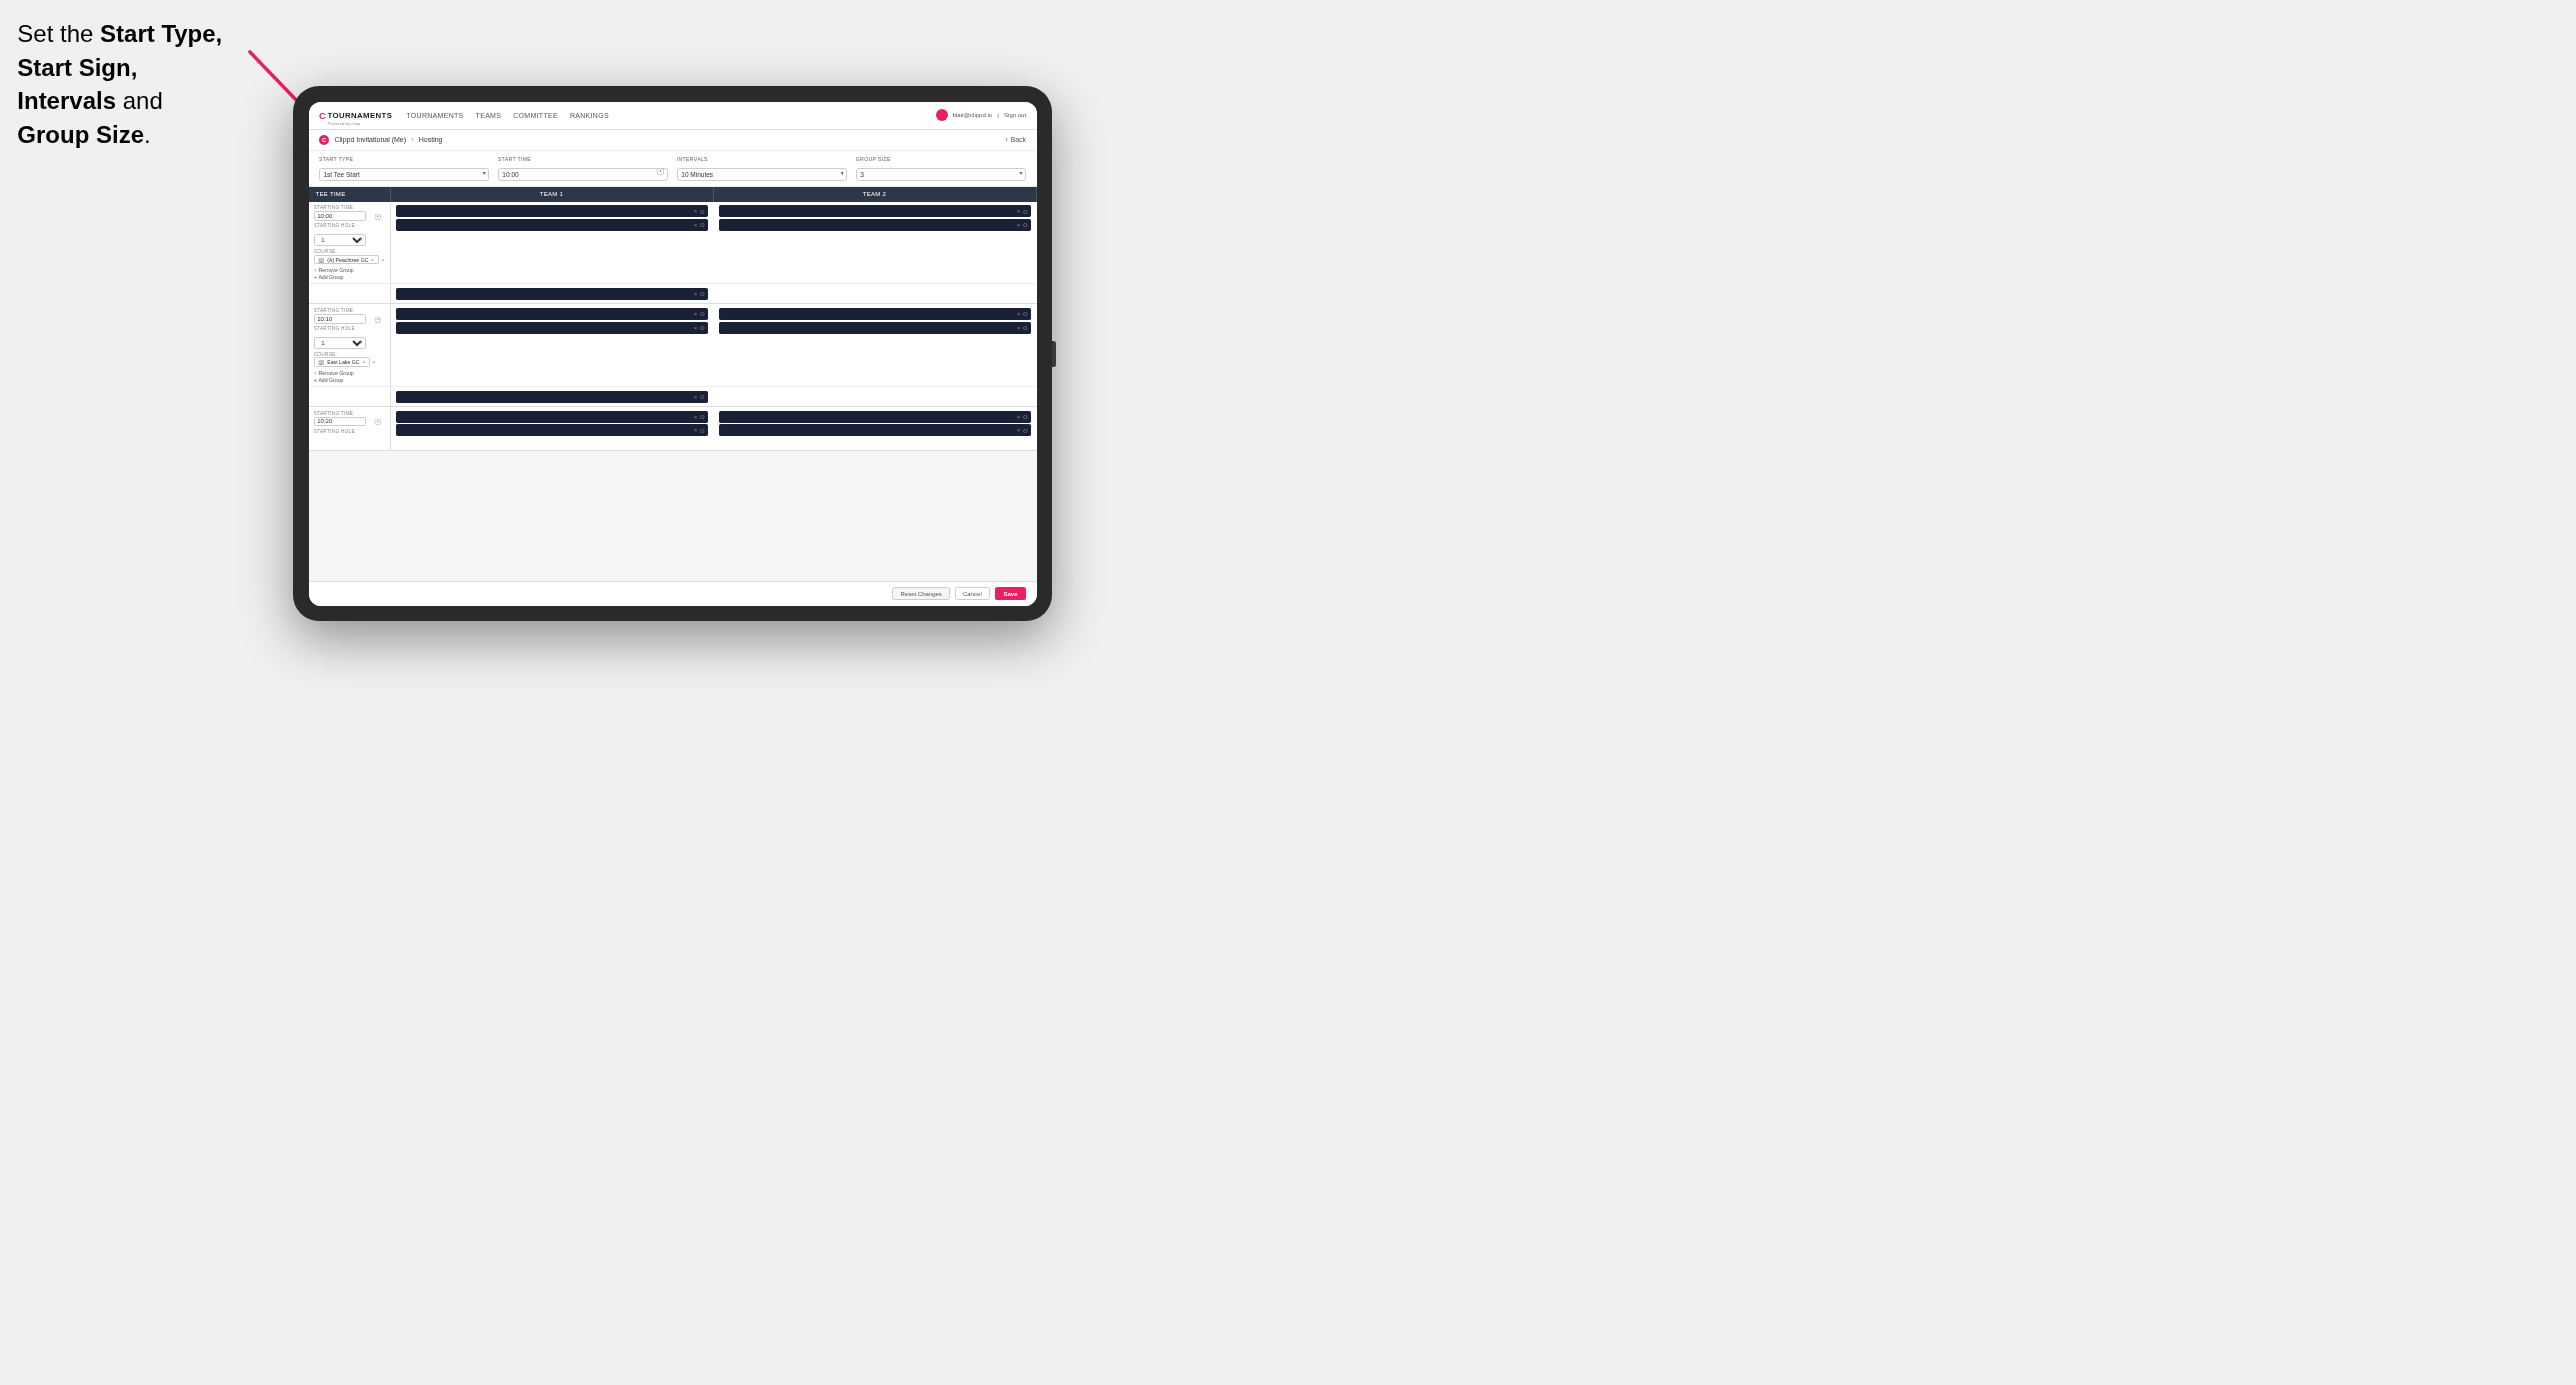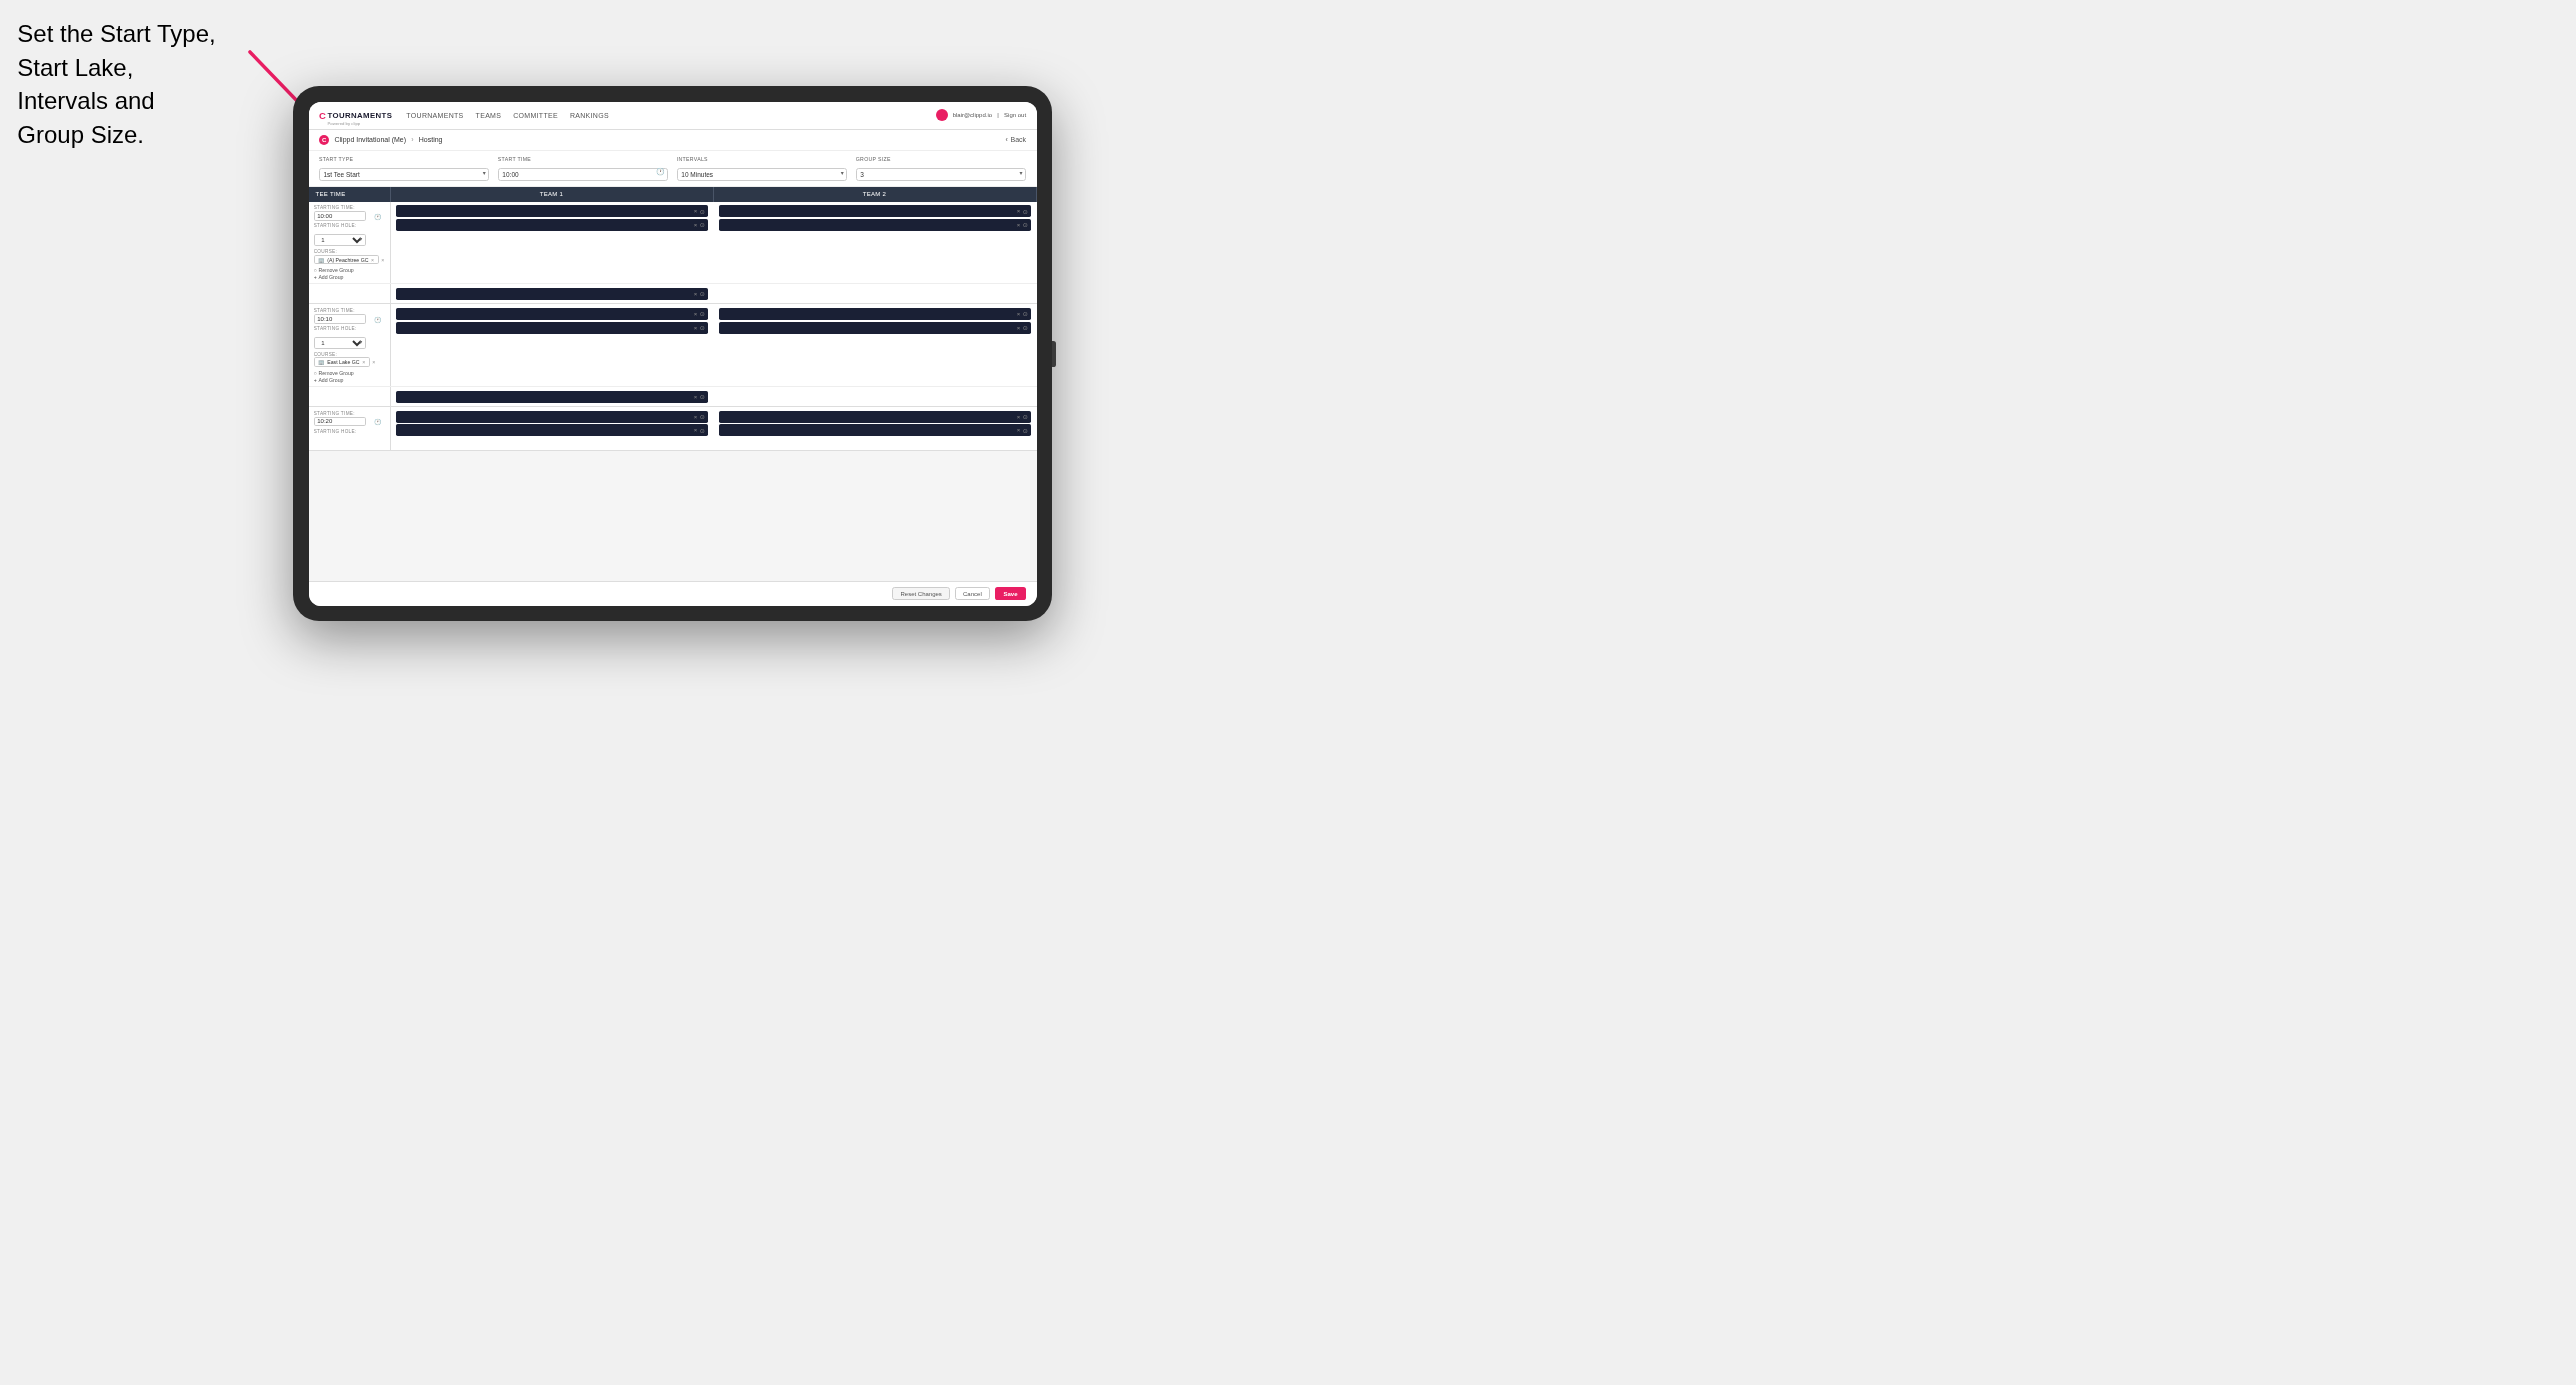--- a/index.html
+++ b/index.html
@@ -16,21 +16,21 @@
     .instruction-area {
       position: absolute;
       left: 17.3px;
       top: 17.3px;
       width: 259px;
       font-size: 24px;
       line-height: 1.4;
       color: #000;
     }
     .instruction-area .highlight {
-      font-weight: 400;
+      font-weight: 700;
     }
 
     
     .tablet-frame {
       position: absolute;
       left: 293px;
       top: 86px;
       width: 759px;
       height: 535px;
       background: #2a2a2a;
@@ -446,21 +446,21 @@
       top: 26px;
       width: 173px;
       height: 173px;
     }
   </style>
 </head>
 <body>
 
 <div class="instruction-area">
   <span>Set the </span><span class="highlight">Start Type,</span><br>
-  <span class="highlight">Start Lake,</span><br>
+  <span class="highlight">Start Sign,</span><br>
   <span class="highlight">Intervals</span><span> and</span><br>
   <span class="highlight">Group Size</span><span>.</span>
 </div>
 
 <svg class="arrow-svg" viewBox="0 0 200 200" xmlns="http://www.w3.org/2000/svg">
   <defs>
     <marker id="arrowhead" markerWidth="8" markerHeight="6" refX="8" refY="3" orient="auto">
       <polygon points="0 0, 8 3, 0 6" fill="#e91e63"></polygon>
     </marker>
   </defs>

